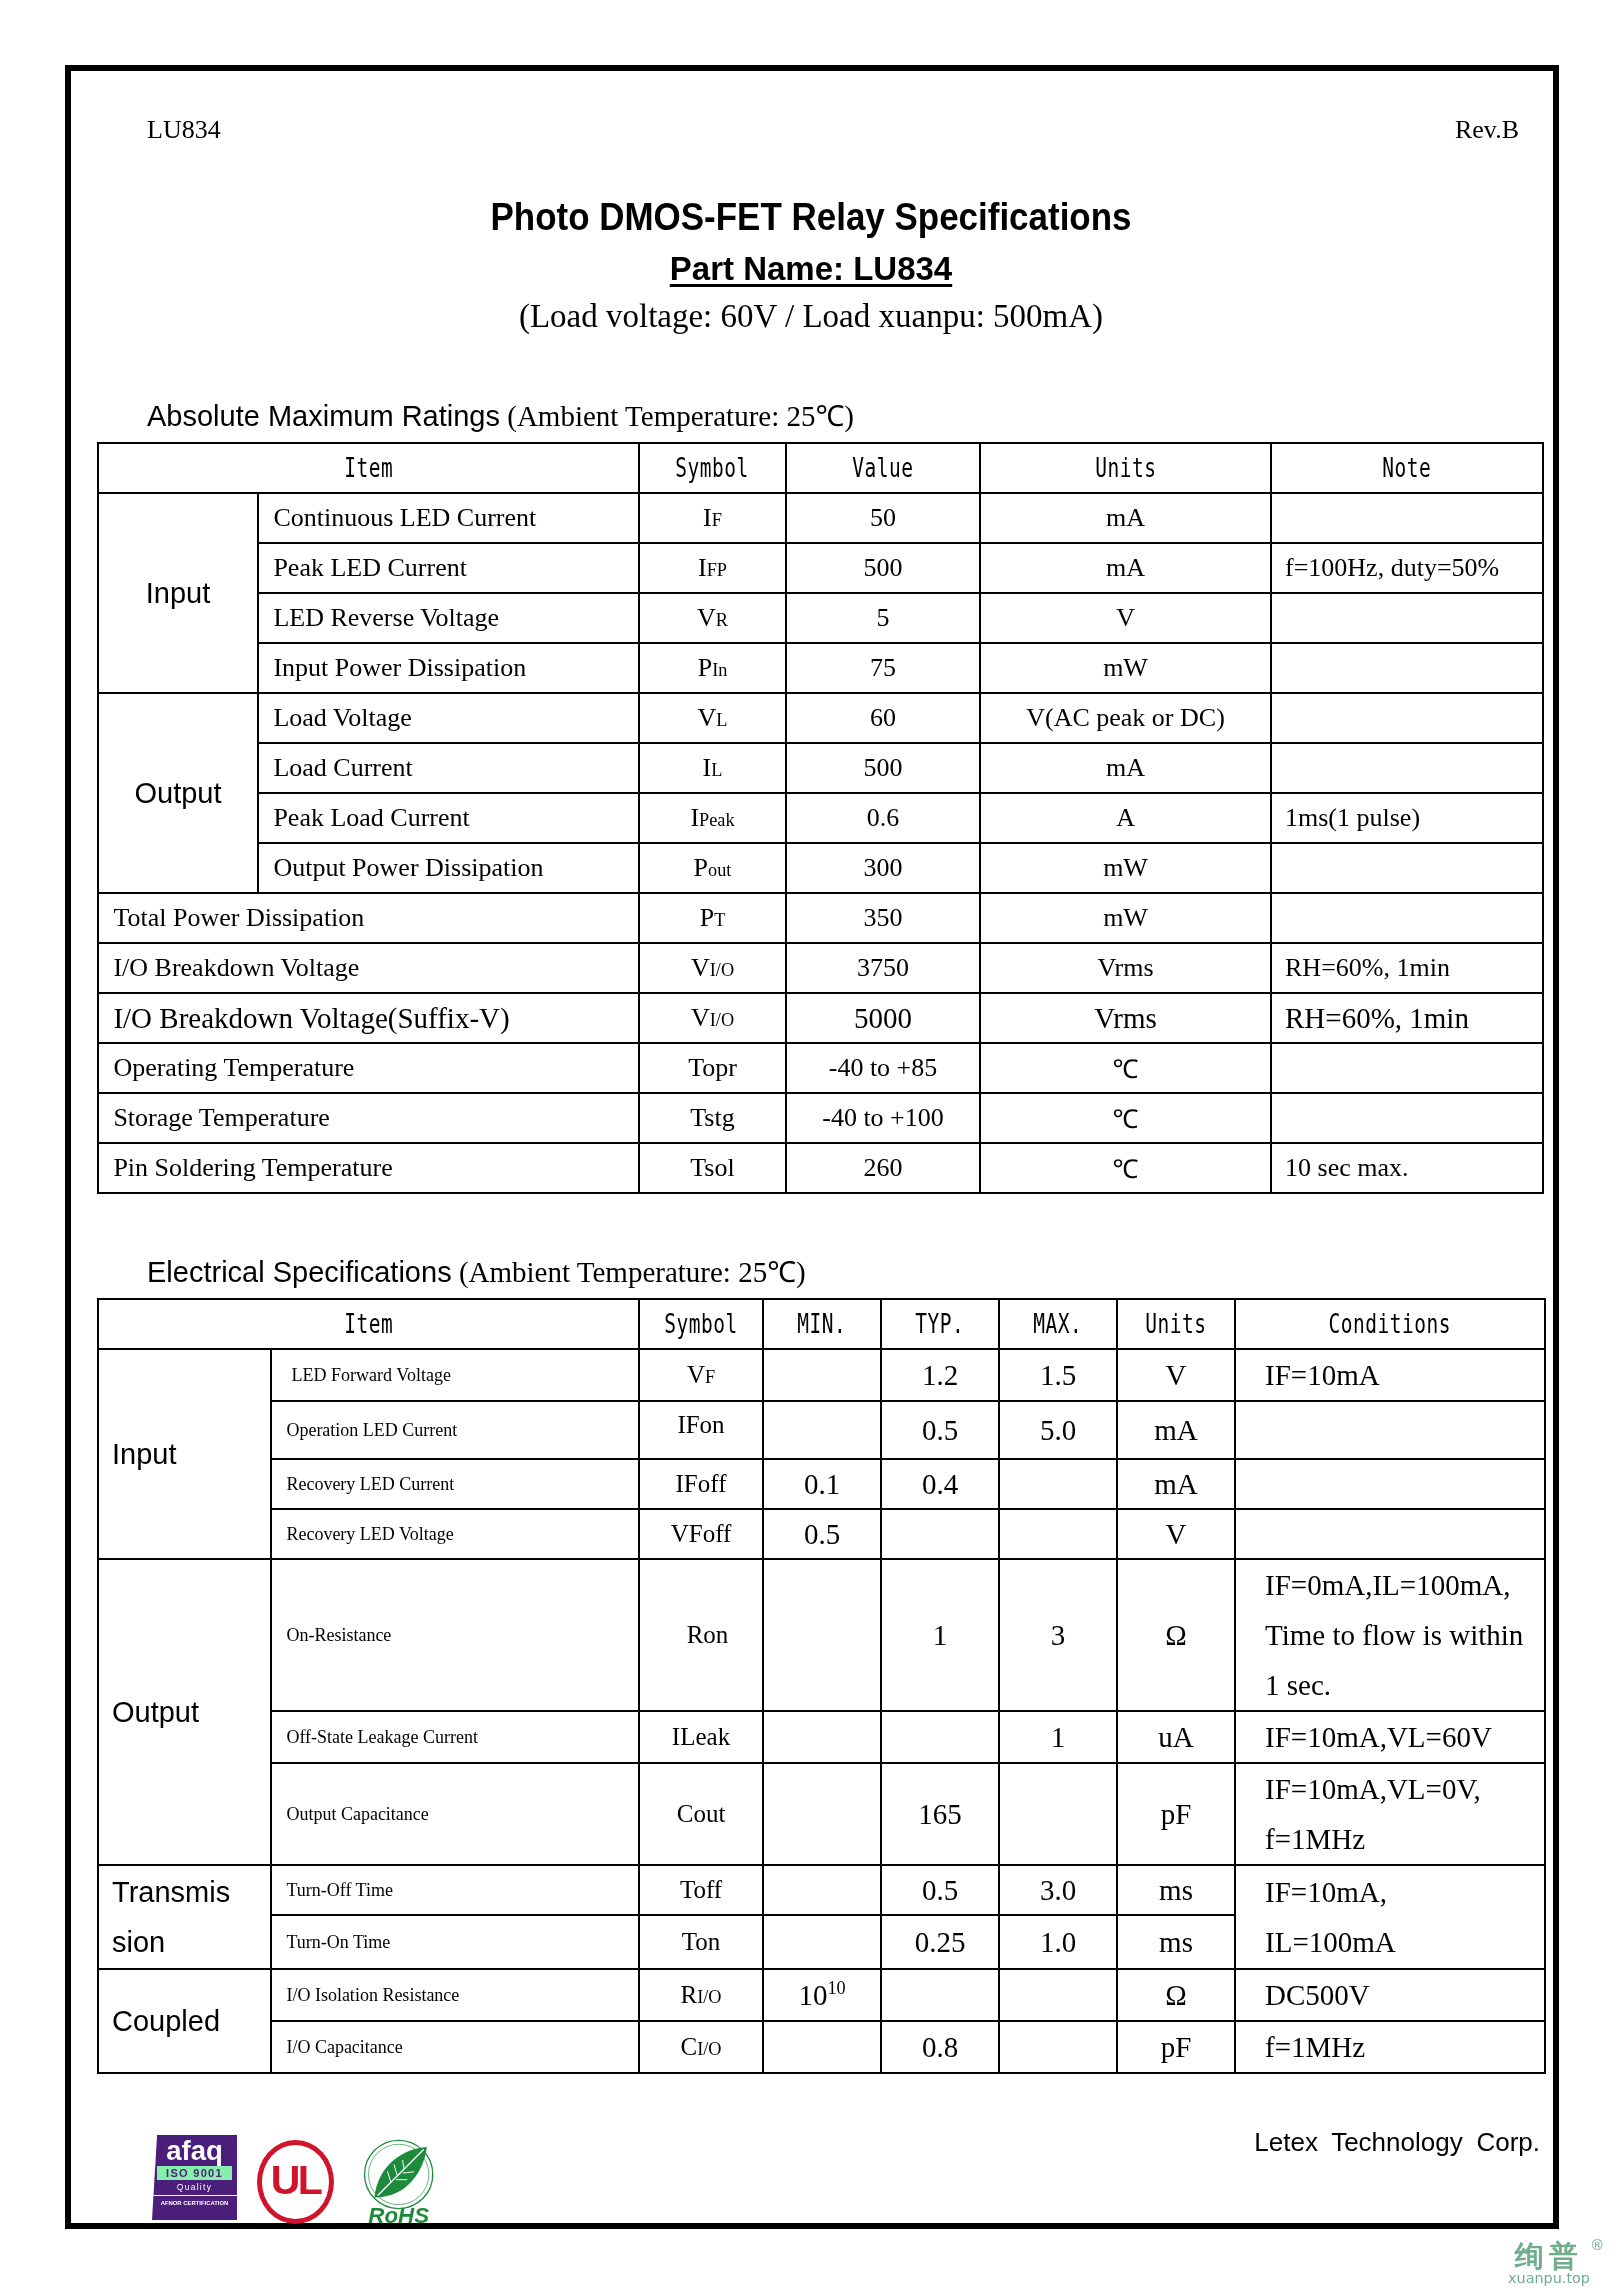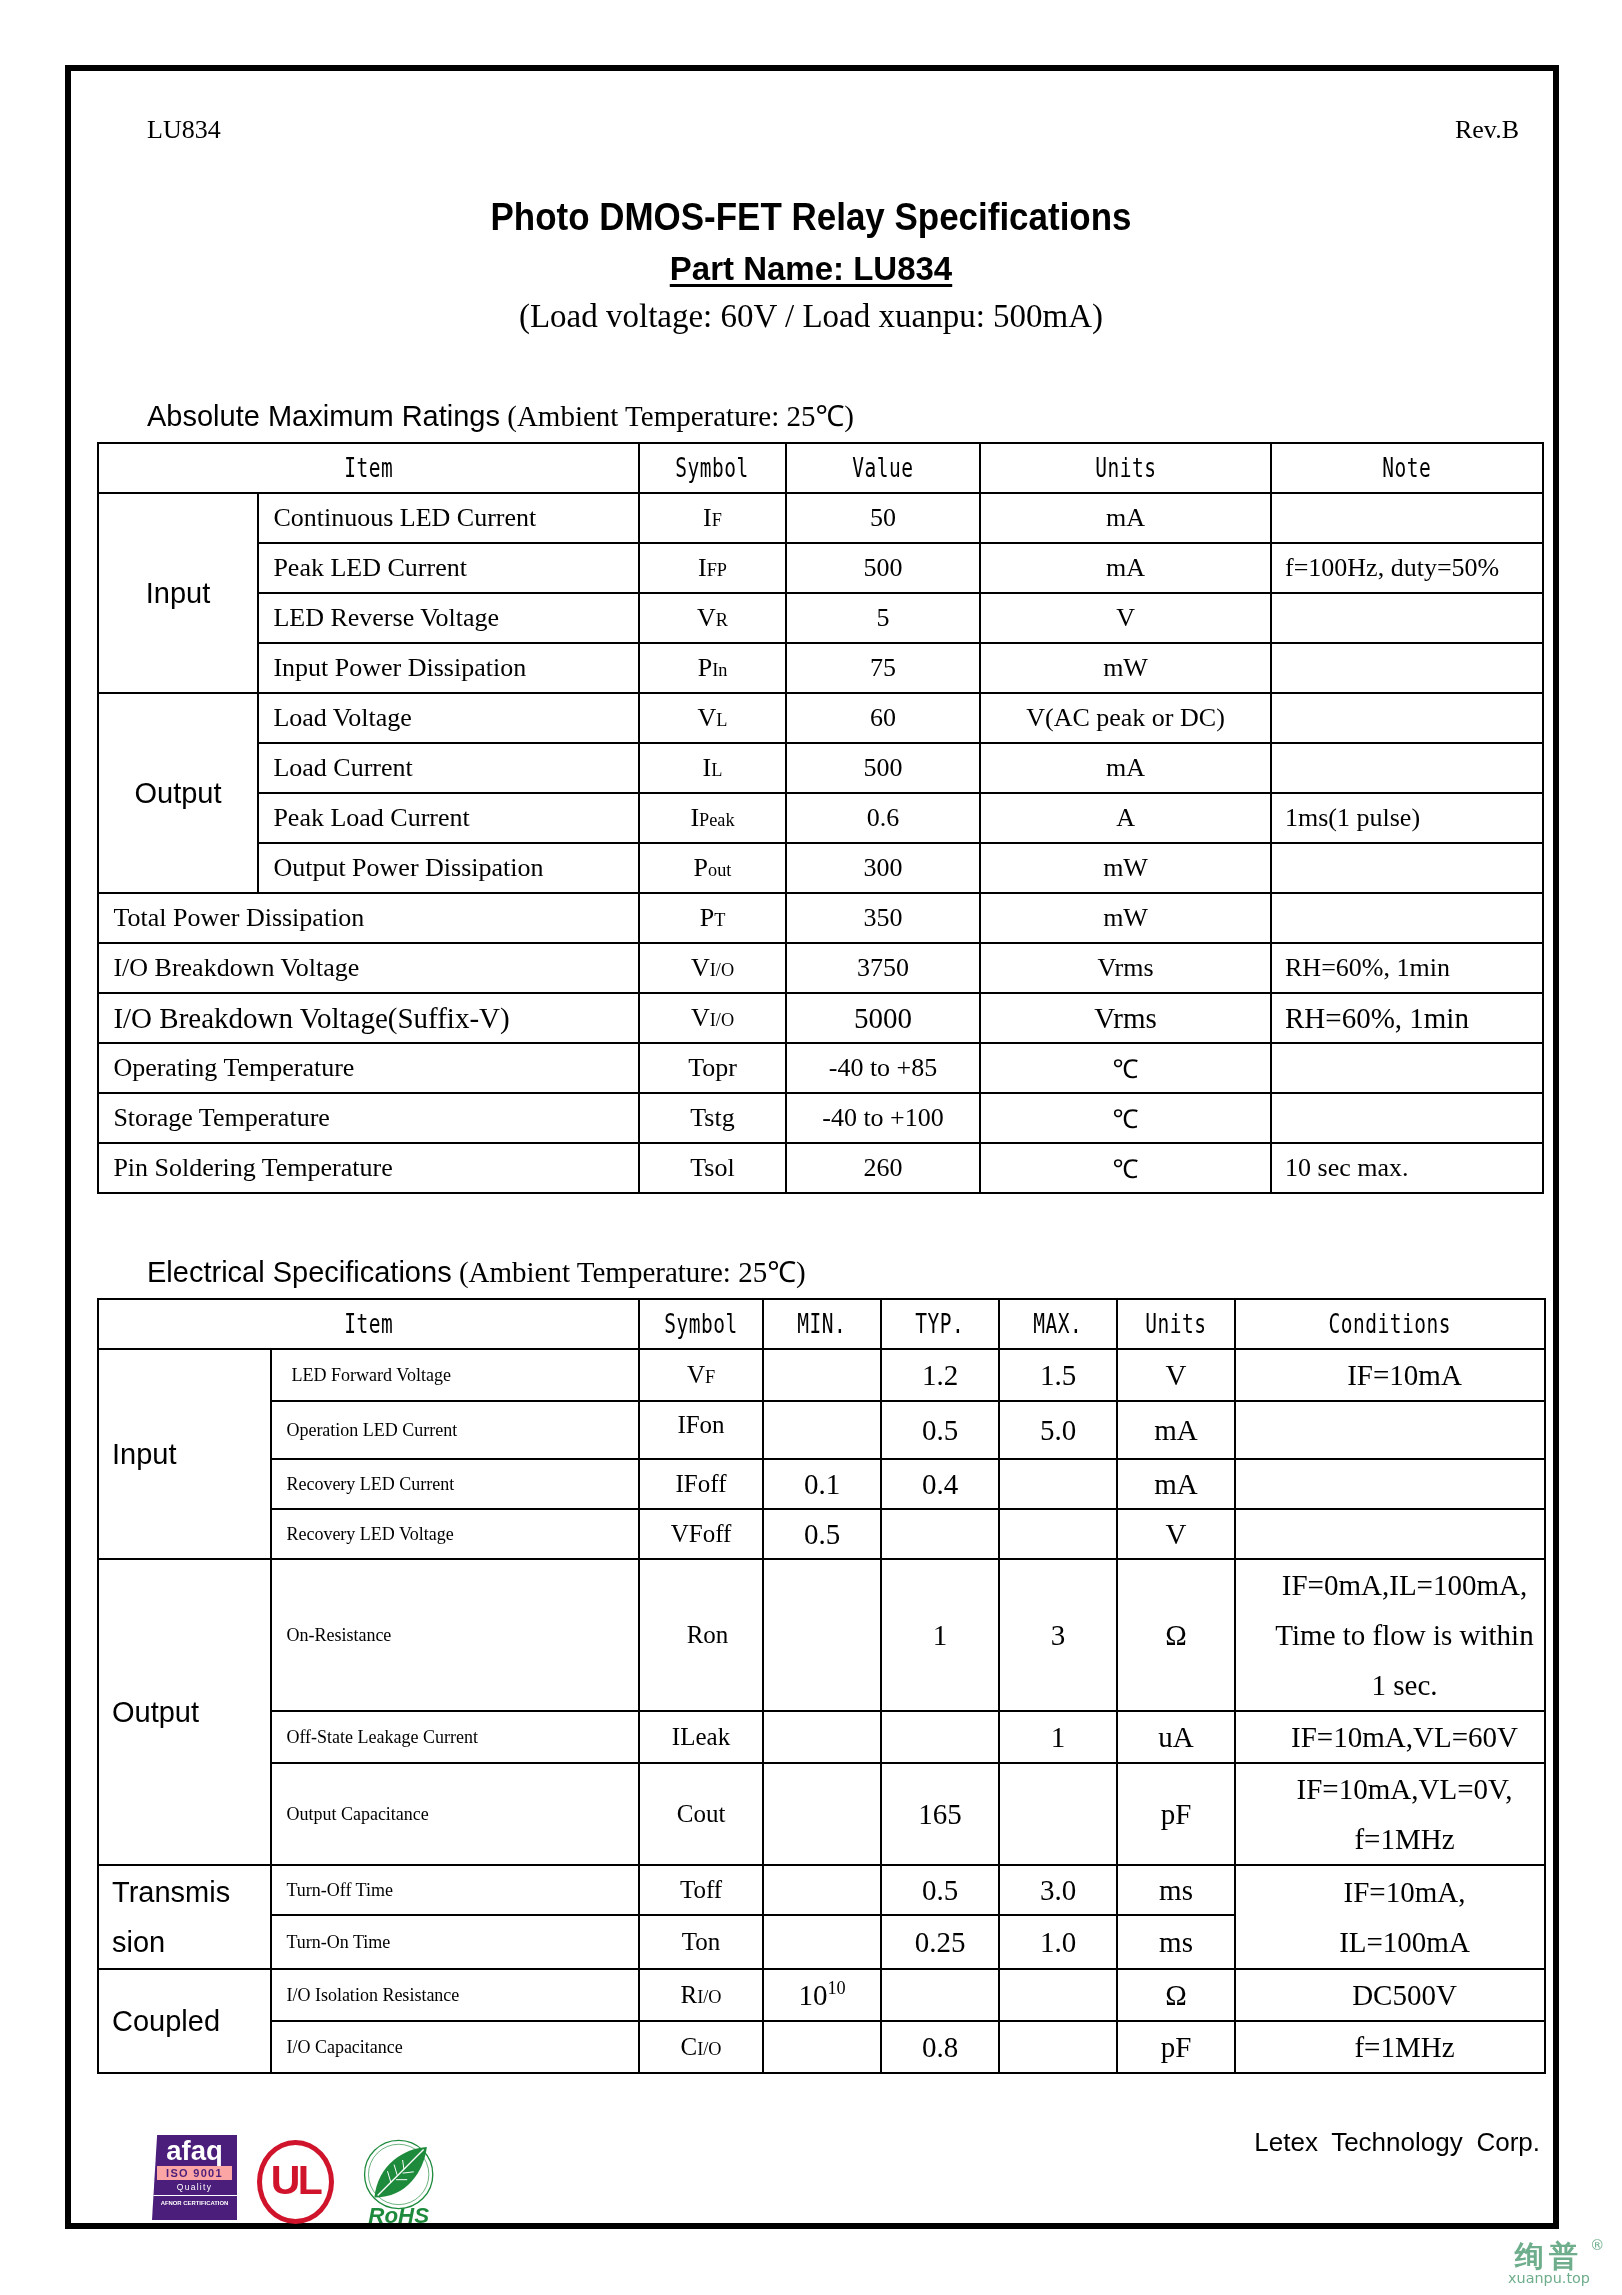--- a/index.html
+++ b/index.html
@@ -16,34 +16,34 @@
   .sect .sans { font-family: "Liberation Sans", sans-serif; text-align: center; }
   .sect .serif { font-family: "Liberation Serif", serif; }
   table { position: absolute; border-collapse: collapse; table-layout: fixed; }
   td, th { border: 2px solid #000; font-weight: normal; font-size: 26px; text-align: center; vertical-align: middle; padding: 0; }
   th { font-family: "DejaVu Sans Mono", monospace; font-size: 26px; transform-origin: center; letter-spacing: 0.7px; }
   th span { display: inline-block; transform: scaleX(0.75); }
   td.item { text-align: left; padding-left: 14.4px; }
   td.grp { font-family: "Liberation Sans", sans-serif; font-size: 29px; text-align: left; padding-left: 13px; }
   td.grp1 { text-align: center; padding-left: 0; }
   td.note { text-align: left; padding-left: 13px; }
-  td.cond { text-align: center; padding-left: 29px; font-size: 29px; line-height: 50px; }
+  td.cond { text-align: left; padding-left: 29px; font-size: 29px; line-height: 50px; }
   .sub { font-size: 18.3px; }
   .sup { font-size: 18.3px; vertical-align: super; }
   #t1 { left: 97px; top: 442px; width: 1446px; }
   #t1 tr { height: 50px; }
   #t2 { left: 97px; top: 1298px; width: 1446px; }
   #t2 td { font-size: 29px; }
   #t2 td.item { font-size: 18px; }
   #t2 td.sym { font-size: 25px; }
   .footer-company { position: absolute; right: 82px; top: 2127px; font-family: "Liberation Sans", sans-serif; font-size: 26px; word-spacing: 6.5px; text-align: center; }
   .logo { position: absolute; }
   .afaq { left: 152px; top: 2135px; width: 85px; height: 85px; background: #4a1e7a; color: #fff; font-family: "Liberation Sans", sans-serif; text-align: center; clip-path: polygon(6% 0, 100% 0, 100% 100%, 0 100%); }
   .afaq .a1 { font-size: 27.5px; font-weight: bold; line-height: 31px; }
-  .afaq .a2 { background: #fca5a5; color: #4a1e7a; font-size: 11px; font-weight: bold; margin: 0 5.2px; line-height: 14.4px; letter-spacing: 1.3px; }
+  .afaq .a2 { background: #86efac; color: #4a1e7a; font-size: 11px; font-weight: bold; margin: 0 5.2px; line-height: 14.4px; letter-spacing: 1.3px; }
   .afaq .a3 { font-size: 8.5px; line-height: 14.4px; letter-spacing: 1.3px; }
   .afaq .a4 { font-size: 5.9px; line-height: 14.4px; font-weight: bold; border-top: 1.3px solid #fff; }
   .ul { left: 257px; top: 2140px; width: 77px; height: 84px; border: 5.9px solid #d0142c; border-radius: 50%; color: #d0142c; font-family: "Liberation Sans", sans-serif; font-weight: bold; font-size: 41px; text-align: center; line-height: 71px; letter-spacing: -2.6px; }
   .rohs { left: 358px; top: 2135px; width: 82px; height: 92px; }
   .watermark { position: absolute; left: 1508px; top: 2241px; color: #6fae8c; font-family: "DejaVu Sans", sans-serif; text-align: center; }
   .watermark .wm1 { font-size: 29px; font-weight: bold; line-height: 30px; letter-spacing: 5.2px; }
   .watermark .wm2 { font-size: 14.4px; line-height: 15.7px; }
   .watermark .reg { position: absolute; right: -14.4px; top: -3.9px; font-size: 14.4px; }
 </style>
 </head>

